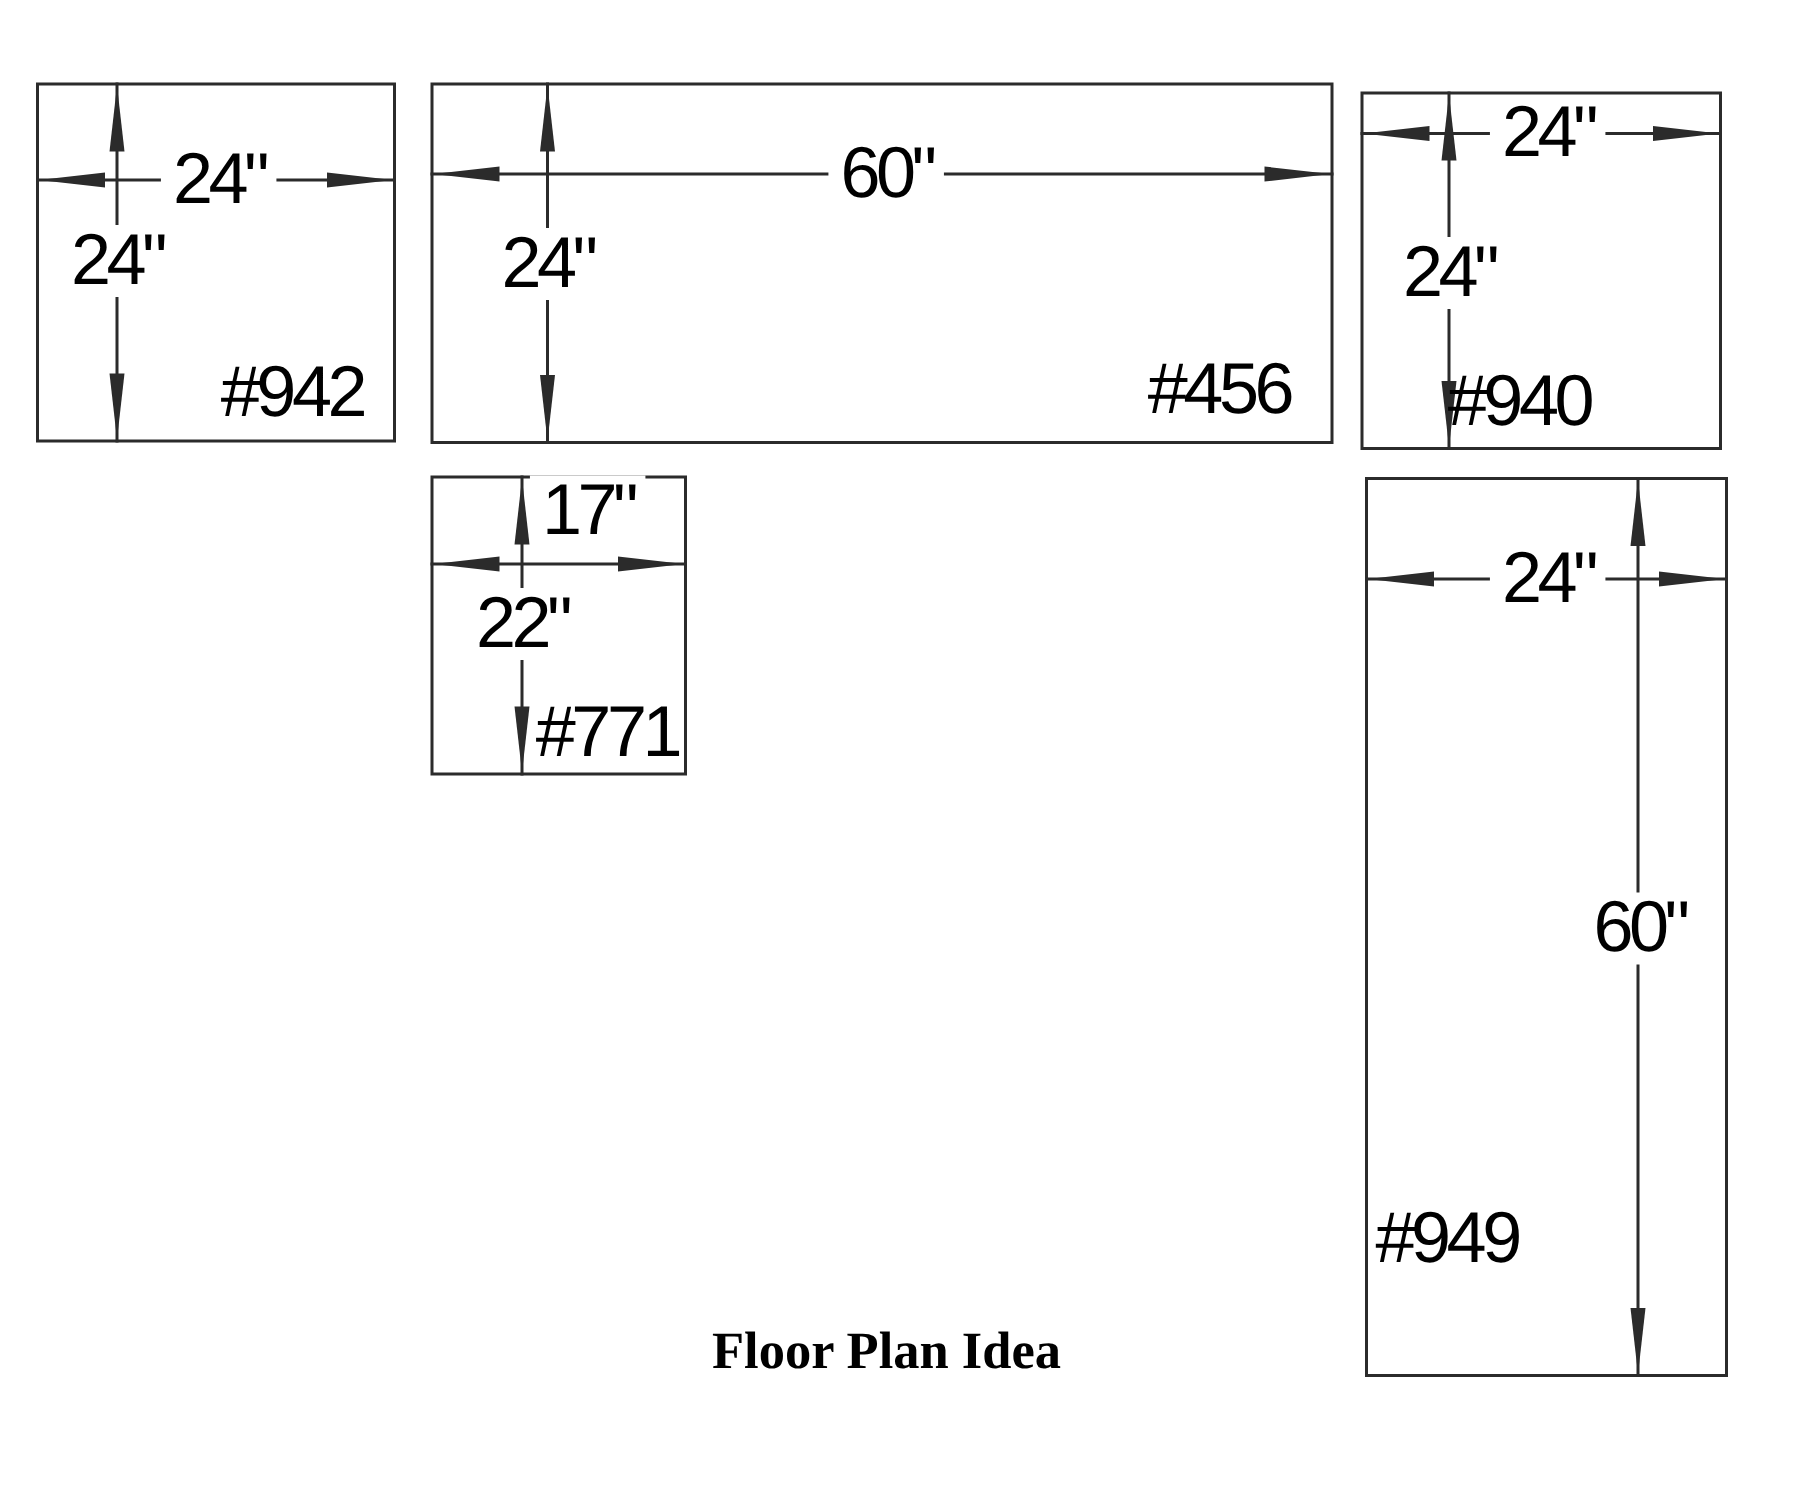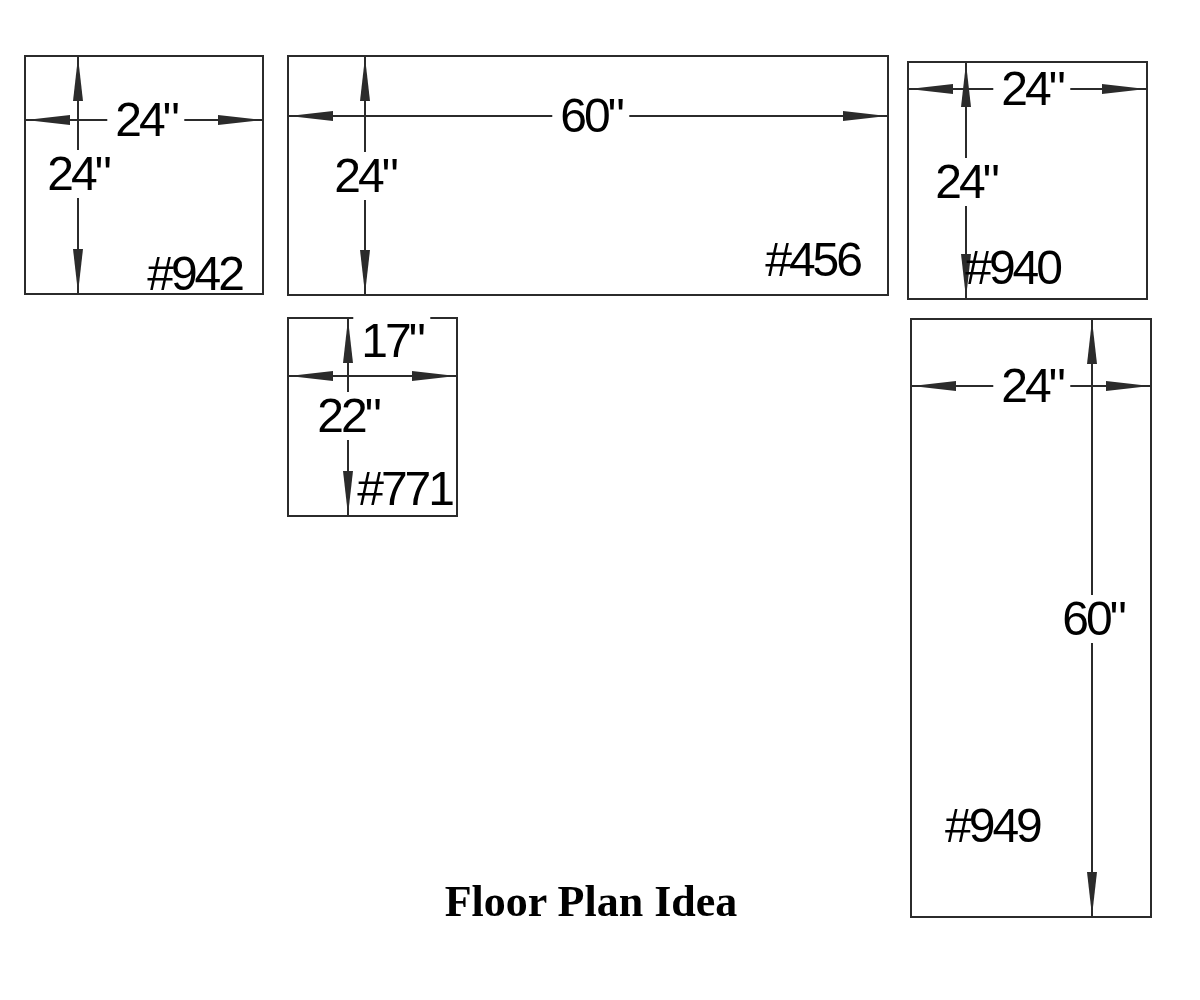--- a/index.html
+++ b/index.html
@@ -26,43 +26,43 @@
   .arr-down {border-width:44px 5px 0 5px;border-top-color:var(--line);}
   .dim{
     position:absolute;transform:translate(-50%,-50%);
     background:var(--bg);padding:0 8px;
     font-size:48px;letter-spacing:-3px;line-height:1;white-space:nowrap;
   }
   .unit-id{
     position:absolute;font-size:48px;letter-spacing:-3px;line-height:1;white-space:nowrap;
   }
   .id-right{transform:translate(-100%,-50%);}
-  .id-left{transform:translate(0,-50%);margin-left:28px;}
+  .id-left{transform:translate(0,-50%);}
   .title{
     position:absolute;transform:translate(-50%,-50%);
     font-family:"Liberation Serif", serif;font-weight:bold;
-    font-size:44px;white-space:nowrap;
+    font-size:35px;white-space:nowrap;
   }
 </style>
 </head>
 <body>
 
 <div class="canvas">
 
   <div>
     <div class="box" style="left:24px;top:55px;width:240px;height:240px"></div>
     <div class="hline" style="left:24px;top:119px;width:240px"></div>
     <div class="arr arr-left" style="left:26px;top:115px"></div>
     <div class="arr arr-right" style="left:218px;top:115px"></div>
     <div class="vline" style="left:77px;top:55px;height:240px"></div>
     <div class="arr arr-up" style="left:73px;top:57px"></div>
     <div class="arr arr-down" style="left:73px;top:249px"></div>
     <span class="dim" style="left:146px;top:120px">24"</span>
     <span class="dim" style="left:78px;top:174px">24"</span>
-    <span class="unit-id id-right" style="left:242px;top:274px">#942</span>
+    <span class="unit-id id-right" style="left:242px;top:262px">#942</span>
   </div>
 
   <div>
     <div class="box" style="left:287px;top:55px;width:602px;height:241px"></div>
     <div class="hline" style="left:287px;top:115px;width:602px"></div>
     <div class="arr arr-left" style="left:289px;top:111px"></div>
     <div class="arr arr-right" style="left:843px;top:111px"></div>
     <div class="vline" style="left:364px;top:55px;height:241px"></div>
     <div class="arr arr-up" style="left:360px;top:57px"></div>
     <div class="arr arr-down" style="left:360px;top:250px"></div>

